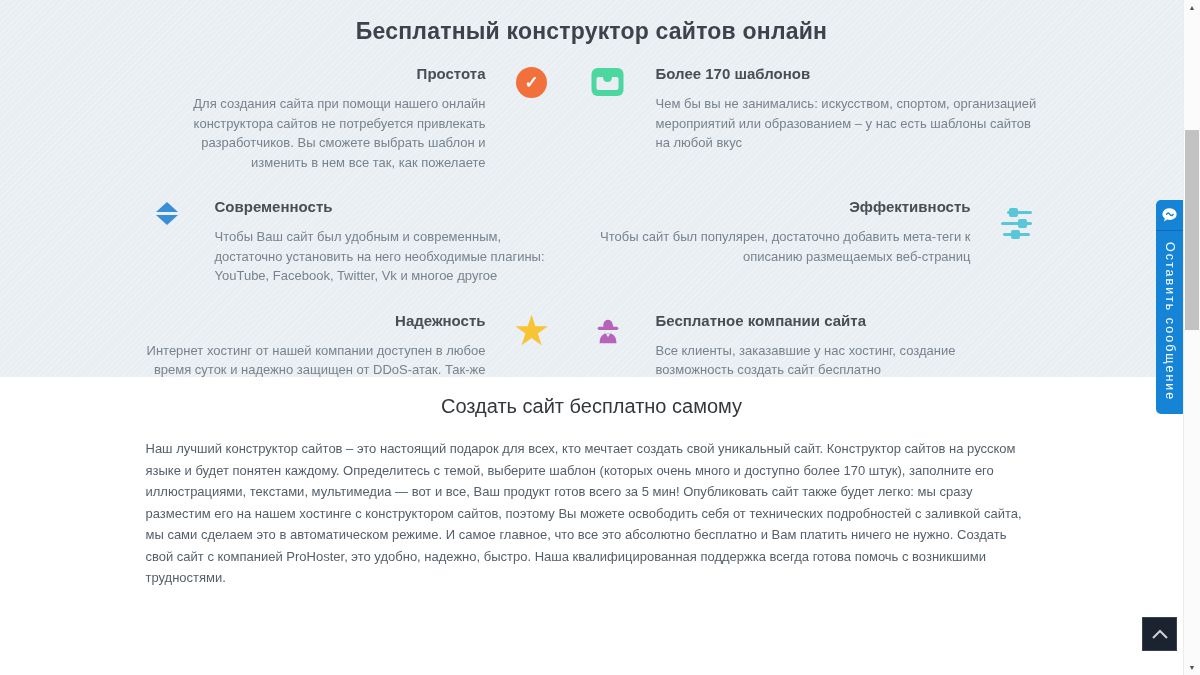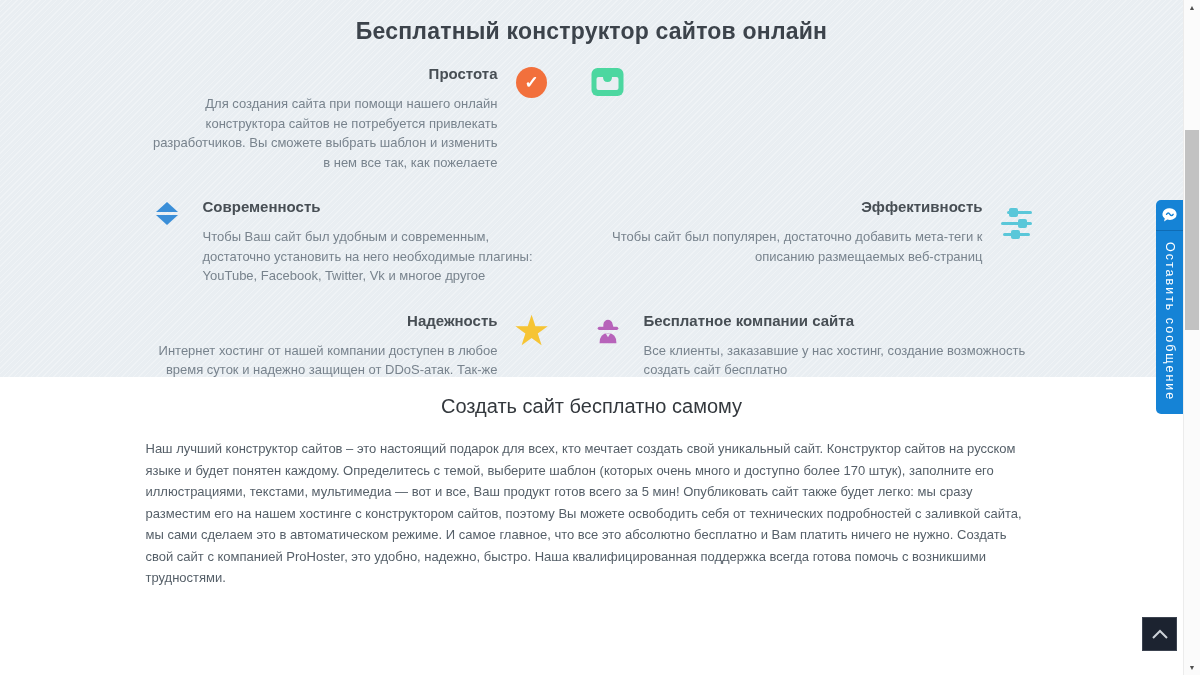--- a/index.html
+++ b/index.html
@@ -23,21 +23,21 @@
   .hero-title {
     margin: 3px 0 20px;
     text-align: center;
     font-size: 23px;
     font-weight: 700;
     color: #3c434b;
     letter-spacing: .2px;
   }
   .features { width: 890px; margin: 0 auto; }
   .feature-row { display: grid; grid-template-columns: 405px 449px; column-gap: 36px; margin-bottom: 26px; }
-  .feature { display: flex; align-items: flex-start; }
+  .feature { display: flex; align-items: flex-start; gap: 12px; }
   .feature .txt { flex: 1; }
   .feature.left .txt { text-align: right; }
   .feature h3 { margin: 0 0 12px; font-size: 15px; font-weight: 700; color: #474e54; }
   .feature p { margin: 0; font-size: 13px; line-height: 19.5px; color: #78838d; }
   .ficon { width: 40px; flex: 0 0 40px; display: flex; justify-content: center; margin-top: 2px; }
   .feature.left .ficon { margin-left: 14px; }
   .feature.right .ficon { margin-right: 16px; }
 
   .check-circle {
     width: 31px; height: 31px; border-radius: 50%;
@@ -154,20 +154,22 @@
         <div class="feature right">
           <div class="ficon">
             <span>
               <svg width="33" height="30" viewBox="0 0 32 30">
                 <rect x="0" y="1" width="32" height="28" rx="6" fill="#4cd7a0"></rect>
                 <path d="M5 12 q0-2 2-2 h4.5 q0 5 4.5 5 q4.5 0 4.5-5 h4.5 q2 0 2 2 v9 q0 2-2 2 h-18 q-2 0-2-2 z" fill="#e9eef2"></path>
               </svg>
             </span>
           </div>
           <div class="txt">
+            <h3>Более 170 шаблонов</h3>
+            <p>Чем бы вы не занимались: искусством, спортом, организацией мероприятий или образованием – у нас есть шаблоны сайтов на любой вкус</p>
           </div>
         </div>
       </div>
 
       <div class="feature-row">
         <div class="feature right">
           <div class="ficon">
             <div>
               <div class="tri-up"></div>
               <div class="tri-down"></div>

